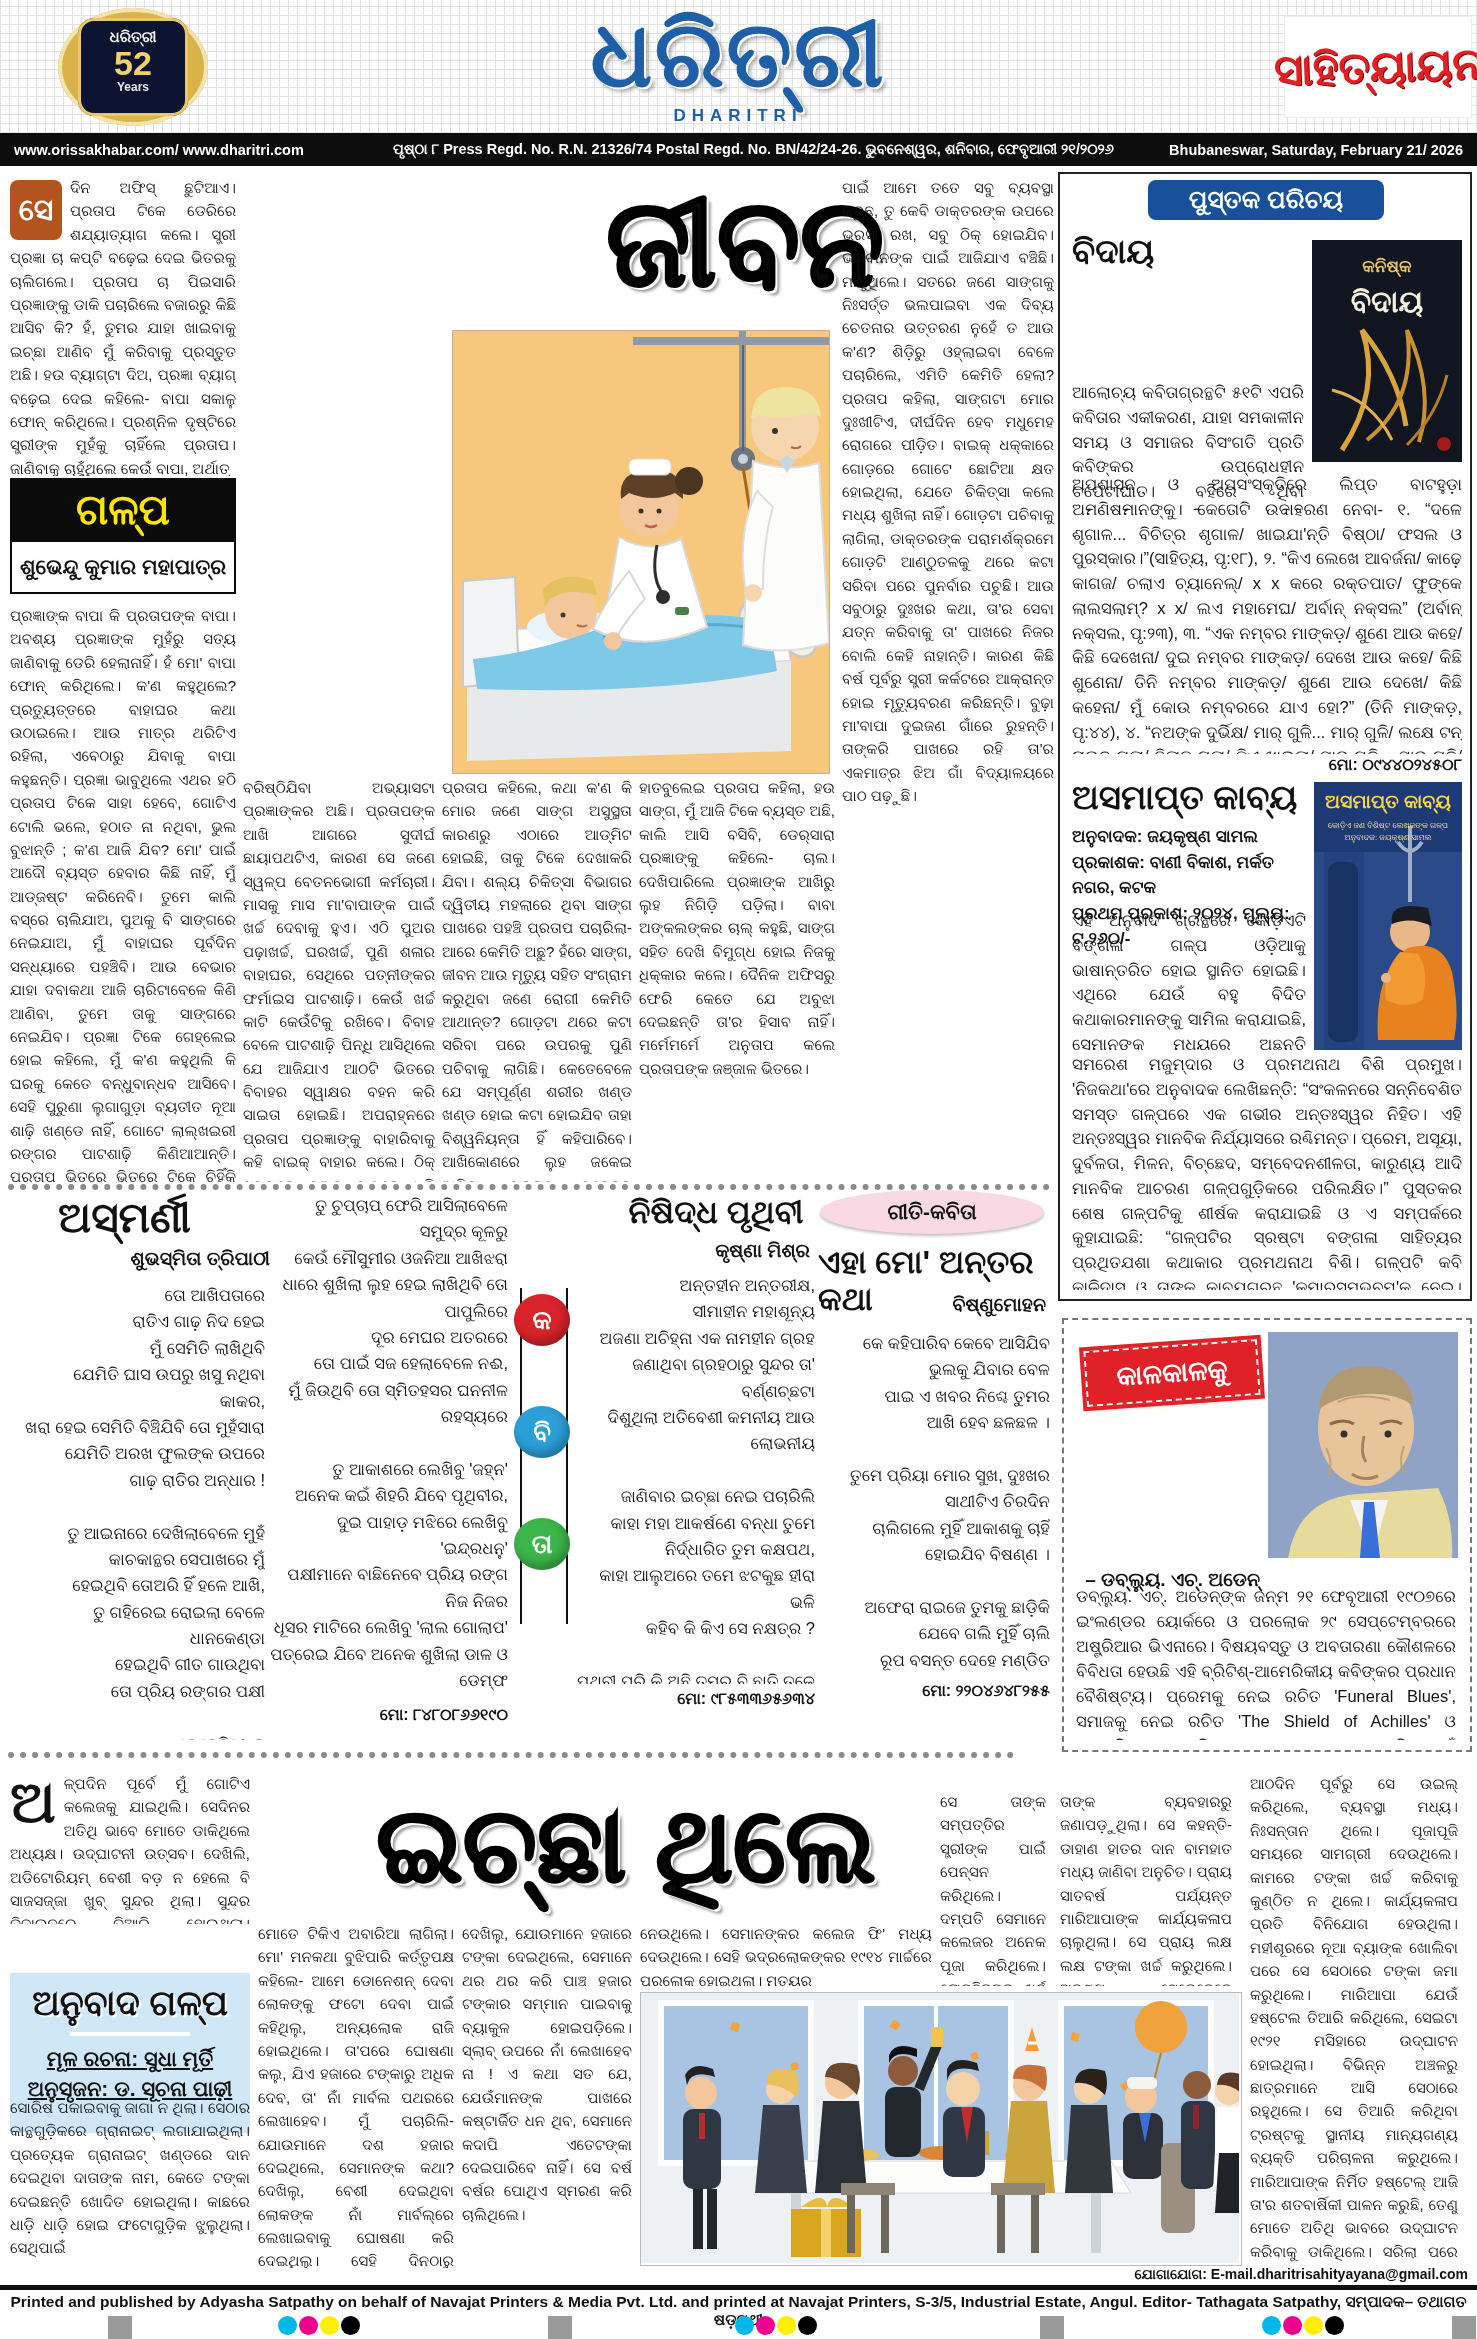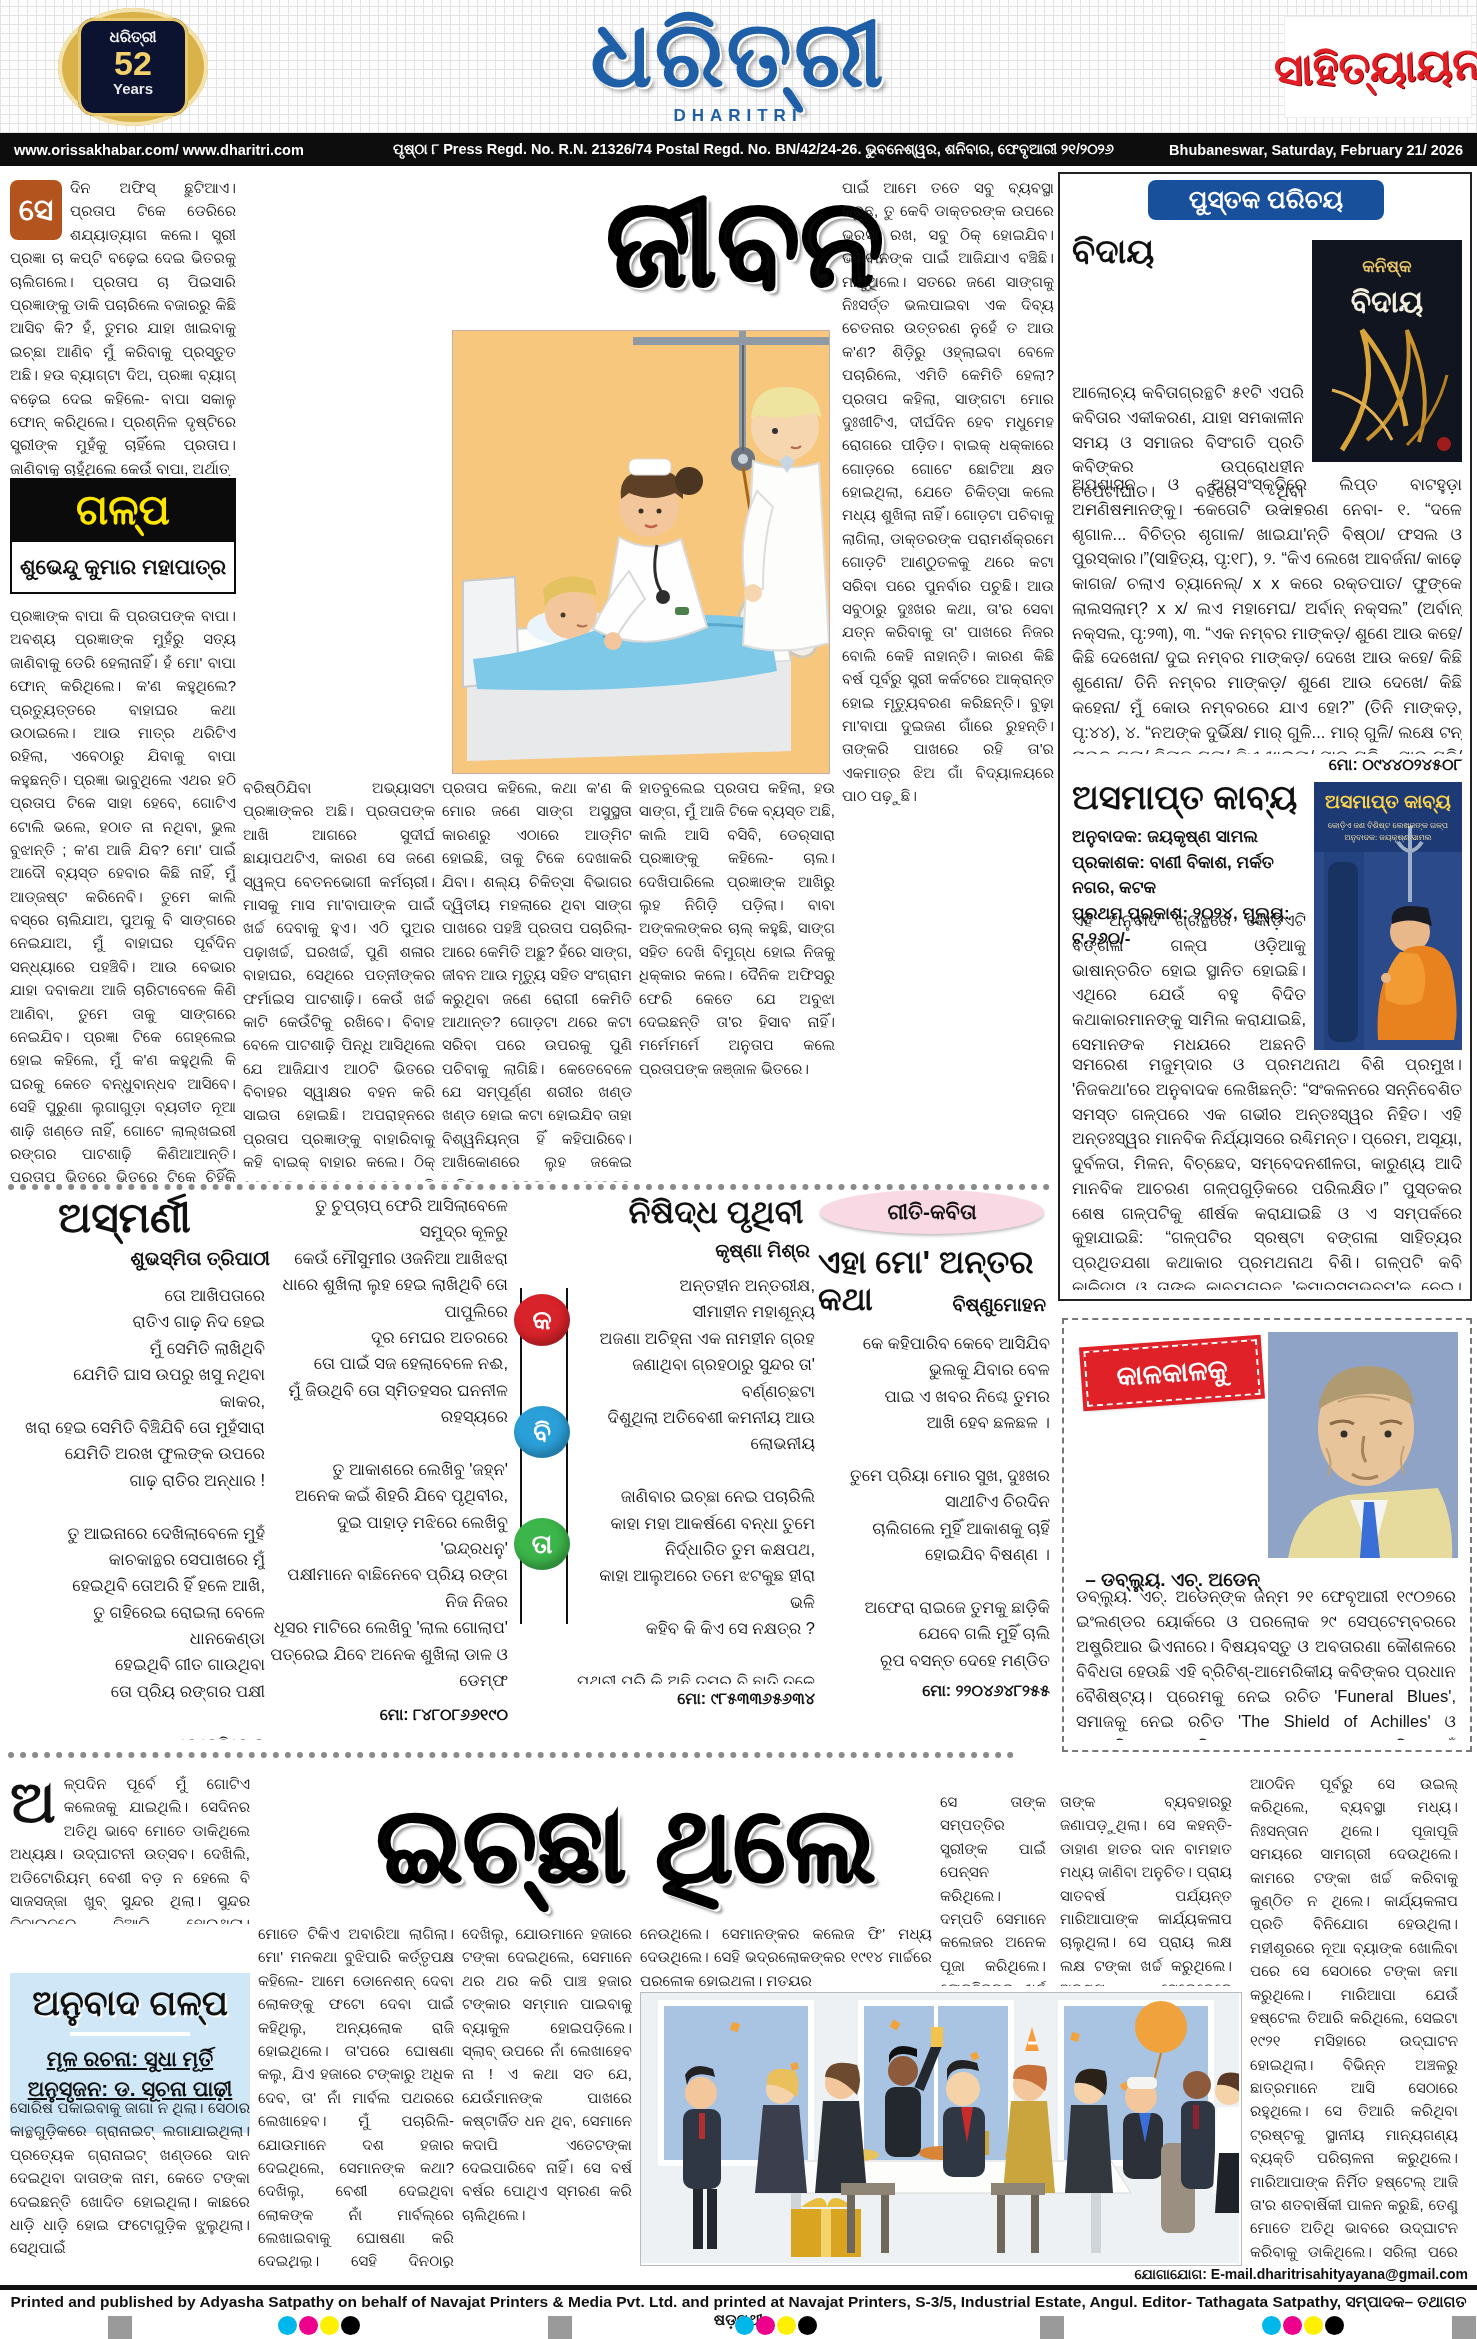--- a/index.html
+++ b/index.html
@@ -14,21 +14,21 @@
     background-image:repeating-linear-gradient(0deg,#e3e3e3 0 1px,transparent 1px 9px),
                      repeating-linear-gradient(90deg,#e3e3e3 0 1px,transparent 1px 9px);
     background-color:#fdfdfd;}
   .badge{left:58px;top:8px;width:150px;height:118px;border-radius:50%;
     background:radial-gradient(circle at 50% 50%, #d9b24a 0 98%, transparent 99%);
     box-shadow:0 0 0 4px #f3e3ae inset;}
   .badge-inner{left:20px;top:10px;width:110px;height:98px;background:#0c1330;border-radius:16px;
     color:#fff;text-align:center;box-shadow:0 0 0 3px #e8c86a inset;}
   .badge-title{font-size:15px;font-weight:bold;color:#f7f7f7;margin-top:10px;}
   .badge-years{font-size:34px;font-weight:800;color:#f2d06b;line-height:1;}
-  .badge-ylabel{font-size:15px;color:#e8e8e8;font-weight:bold;}
+  .badge-ylabel{font-size:12px;color:#e8e8e8;font-weight:bold;}
   .logo-main{left:438px;top:2px;width:600px;text-align:center;font-size:92px;font-weight:800;
     color:#1f5fa8;text-shadow:2px 2px 0 #fff,4px 4px 4px rgba(0,0,0,.35);letter-spacing:2px;}
   .logo-sub{left:438px;top:106px;width:600px;text-align:center;font-size:17px;font-weight:800;
     color:#1f5fa8;letter-spacing:6px;}
   .suppl{left:1284px;top:16px;width:186px;height:100px;background:#fff;border:1px solid #eee;
     display:flex;align-items:center;justify-content:center;}
   .suppl span{font-size:44px;font-weight:800;color:#e31e24;text-shadow:1px 1px 0 #7a0000;transform:rotate(-2deg);}
   
   .infobar{left:0;top:133px;width:1477px;height:33px;background:#0d0d0d;color:#fff;
     display:flex;align-items:center;font-size:14.5px;font-weight:bold;}

